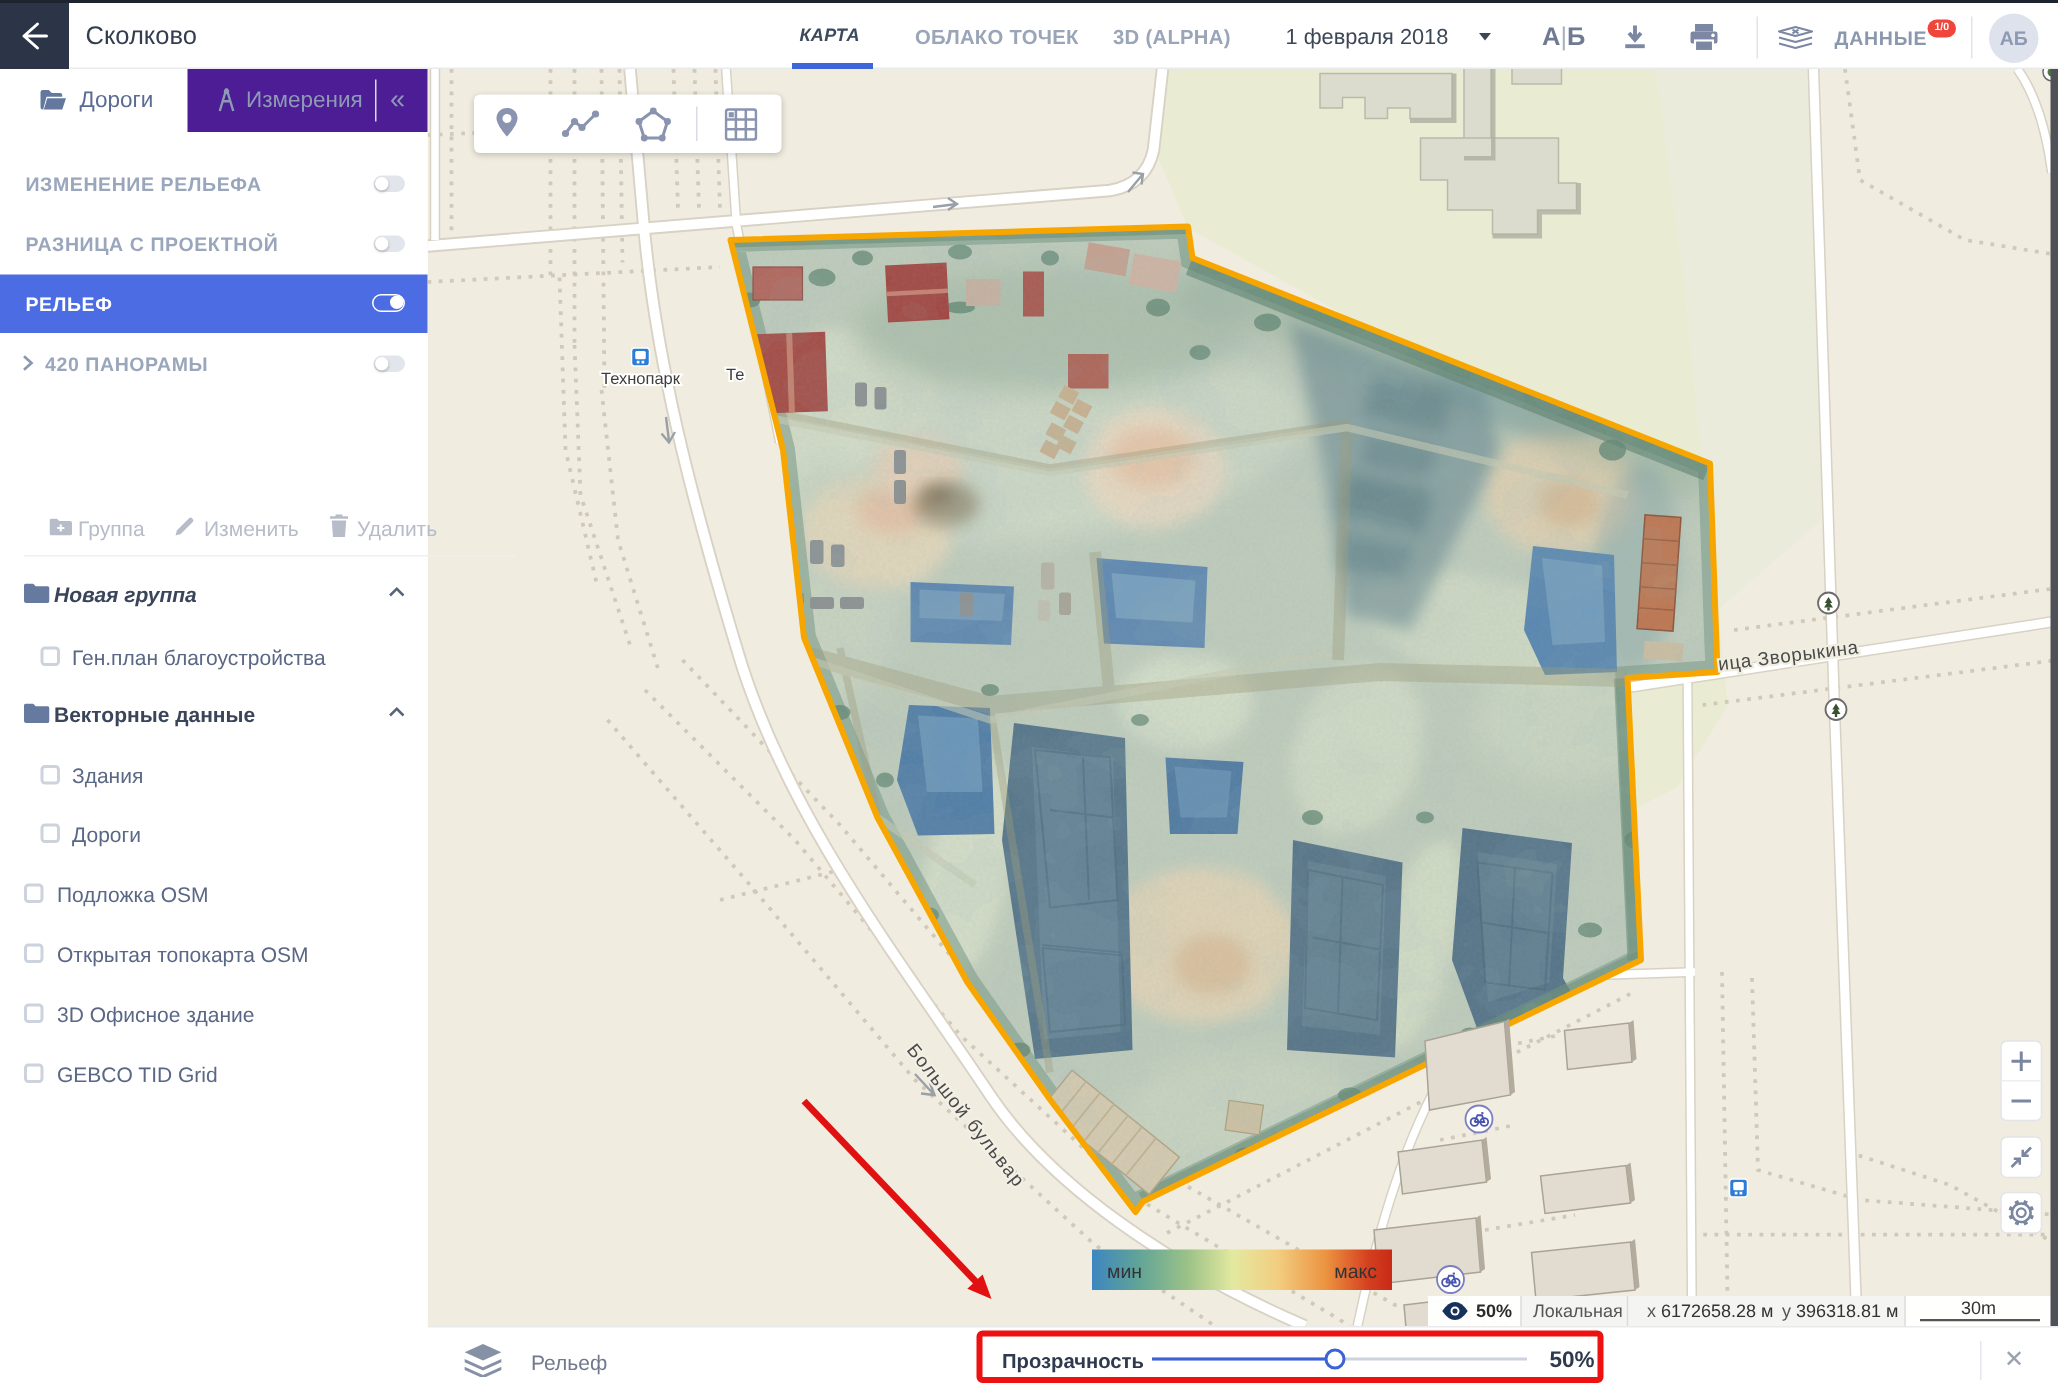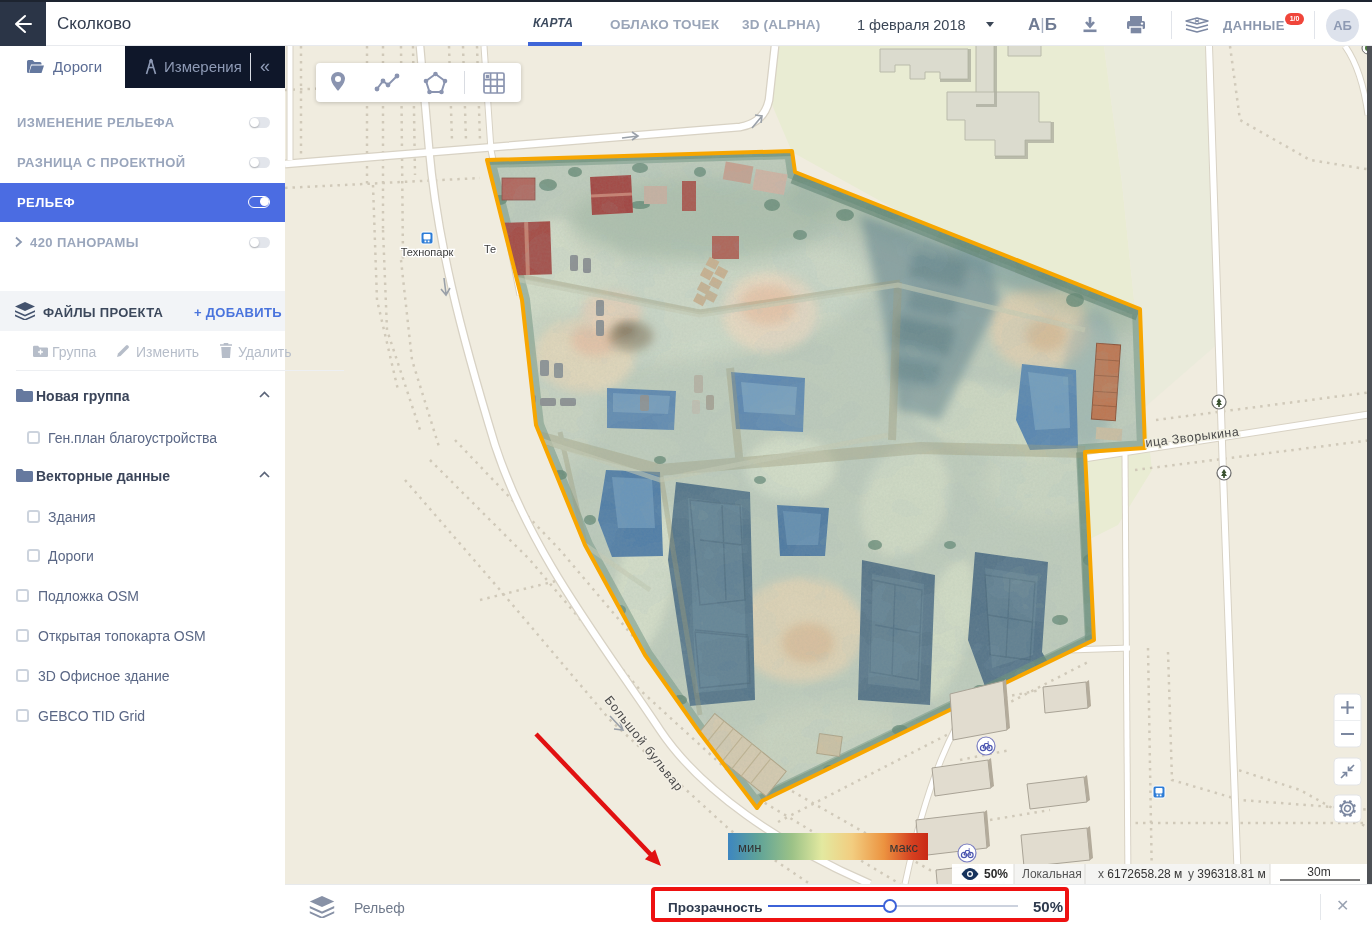--- a/index.html
+++ b/index.html
@@ -11,21 +11,21 @@
   #title { position:absolute; left:57px; top:12px; font-size:17px; color:#333d4f; }
   .htab { position:absolute; top:15px; font-size:13.5px; font-weight:700; letter-spacing:.2px; color:#9aa5b8; }
   .htab.active { color:#3c4a5e; }
   #tabline { position:absolute; left:528px; top:40px; width:54px; height:4px; background:#3f66d8; }
   #hdate { position:absolute; left:857px; top:15px; font-size:14.5px; color:#3b4656; }
   .hsep { position:absolute; top:9px; width:1px; height:28px; background:#e1e4ea; }
   #databadge { position:absolute; left:1285px; top:11px; width:19px; height:12px; background:#f0453a; border-radius:6px; color:#fff; font-size:7px; font-weight:700; text-align:center; line-height:12px; }
   #avatar { position:absolute; left:1326px; top:7px; width:33px; height:33px; border-radius:50%; background:#dde2ec; color:#8e9ab3; font-size:13px; font-weight:700; text-align:center; line-height:33px; }
   #sidebar { position:absolute; left:0; top:46px; width:285px; height:882px; background:#fff; z-index:40; }
   #stabs { position:absolute; left:0; top:0; width:285px; height:42px; }
-  #stab2 { position:absolute; left:125px; top:0; width:160px; height:42px; background:#0f172a; }
+  #stab2 { position:absolute; left:125px; top:0; width:160px; height:42px; background:#4c1d95; }
   .srow { position:absolute; left:0; width:285px; height:40px;padding-left:40px; }
   .slabel { position:absolute; left:17px; top:13px; font-size:13px; font-weight:700; letter-spacing:.4px; color:#9aa6bc; }
   .toggle { position:absolute; left:249px; top:15px; width:21px; height:11px; border-radius:6px; background:#e2e5eb; }
   .toggle .knob { position:absolute; left:1px; top:1px; width:9px; height:9px; border-radius:50%; background:#fff; box-shadow:0 1px 2px rgba(0,0,0,.25); }
   #relefrow { position:absolute; left:0; top:137px; width:285px; height:39px; background:#4b6ce2; }
   .filelbl { font-size:14px; color:#5a6785; position:absolute; }
   .checkbox { position:absolute; width:13px; height:13px; border:2px solid #ccd3dd; border-radius:3px; background:#fff; }
   .grouphdr { position:absolute; font-size:14px; font-weight:700; color:#3b455a; }
   #map { position:absolute; left:285px; top:46px; width:1087px; height:838px; z-index:10; }
   #bottombar { position:absolute; left:285px; top:884px; width:1087px; height:44px; background:#fff; border-top:1px solid #e8eaec; z-index:45; }
@@ -114,48 +114,37 @@
   </div>
   <div class="srow" style="top:176px;">
     <svg class="abs" style="left:14px; top:14px;" width="9" height="12" viewBox="0 0 9 12">
         <path d="M2 1.5 L7 6 L2 10.5" stroke="#8b98b0" stroke-width="1.8" fill="none"></path>
       </svg>
     <div class="slabel" style="left:30px;">420 ПАНОРАМЫ</div>
     <div class="toggle">
         <div class="knob"></div>
       </div>
   </div>
-  <div class="abs" style="left:0; top:245px; width:285px; height:40px; background:#f2f4f7;">
-    <svg class="abs" style="left:15px; top:11px;" width="20" height="18" viewBox="0 0 20 18">
-        <g fill="#44536e">
-          <path d="M10 0 L20 4.5 L10 9 L0 4.5 Z"></path>
-          <path d="M0 8.2 L10 12.7 L20 8.2 L20 10 L10 14.5 L0 10 Z"></path>
-          <path d="M0 12.4 L10 16.9 L20 12.4 L20 14.2 L10 18.7 L0 14.2 Z"></path>
-        </g>
-      </svg>
-    <div class="abs" style="left:43px; top:14px; font-size:13px; font-weight:700; letter-spacing:.3px; color:#3c485c;">ФАЙЛЫ ПРОЕКТА</div>
-    <div class="abs" style="left:194px; top:14px; font-size:13px; font-weight:700; letter-spacing:.3px; color:#4a74dd;">+ ДОБАВИТЬ</div>
-  </div>
   <div class="abs" style="left:16px; top:285px; width:328px; height:40px; border-bottom:1px solid #edeff2;">
     <svg class="abs" style="left:17px; top:14px;" width="15" height="12" viewBox="0 0 15 12">
         <path d="M0 2 Q0 .8 1.2 .8 L5 .8 L6.5 2.4 L13.8 2.4 Q15 2.4 15 3.6 L15 10.8 Q15 12 13.8 12 L1.2 12 Q0 12 0 10.8 Z" fill="#b6bdc9"></path>
         <path d="M7.5 4.6 L7.5 9.4 M5.1 7 L9.9 7" stroke="#fff" stroke-width="1.4"></path>
       </svg>
     <div class="abs" style="left:36px; top:13px; font-size:14px; color:#b6bdc9;">Группа</div>
     <svg class="abs" style="left:100px; top:13px;" width="14" height="14" viewBox="0 0 14 14">
         <path d="M1 13 L2 9.5 L10 1.5 Q11 .5 12 1.5 L12.5 2 Q13.5 3 12.5 4 L4.5 12 Z" fill="#b6bdc9"></path>
       </svg>
     <div class="abs" style="left:120px; top:13px; font-size:14px; color:#b6bdc9;">Изменить</div>
     <svg class="abs" style="left:204px; top:12px;" width="12" height="15" viewBox="0 0 12 15">
         <path d="M0 2 L12 2 M4.5 2 L4.5 .5 L7.5 .5 L7.5 2" stroke="#b6bdc9" stroke-width="1.6" fill="none"></path>
         <path d="M1.2 4 L10.8 4 L10 15 L2 15 Z" fill="#b6bdc9"></path>
       </svg>
     <div class="abs" style="left:222px; top:13px; font-size:14px; color:#b6bdc9;">Удалить</div>
   </div>
-  <div class="abs" style="left:0; top:337px; width:285px; height:40px;">
+  <div class="abs" style="left:0; top:337px; width:285px; height:40px;font-style:italic;">
     <svg class="abs" style="left:16px; top:6px;" width="17" height="13" viewBox="0 0 17 13">
         <path d="M0 1.4 Q0 0 1.4 0 L6 0 L7.8 1.9 L15.6 1.9 Q17 1.9 17 3.3 L17 11.6 Q17 13 15.6 13 L1.4 13 Q0 13 0 11.6 Z" fill="#66799f"></path>
       </svg>
     <div class="grouphdr" style="left:36px; top:5px;">Новая группа</div>
     <svg class="abs" style="left:259px; top:8px;" width="11" height="7" viewBox="0 0 11 7">
         <path d="M1 6 L5.5 1.5 L10 6" stroke="#5b6579" stroke-width="1.7" fill="none"></path>
       </svg>
   </div>
   <div class="checkbox" style="left:27px; top:385px;"></div>
   <div class="filelbl" style="left:48px; top:384px;">Ген.план благоустройства</div>

